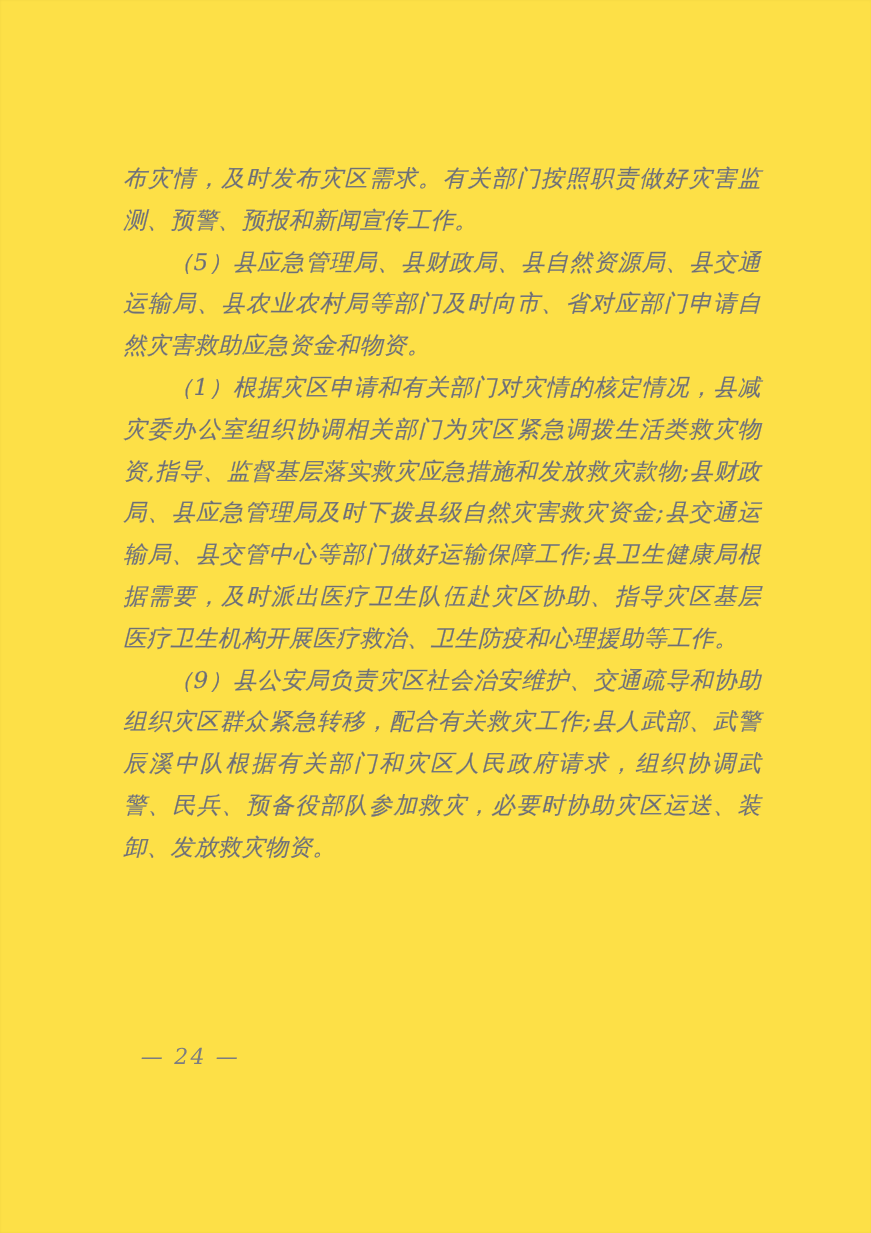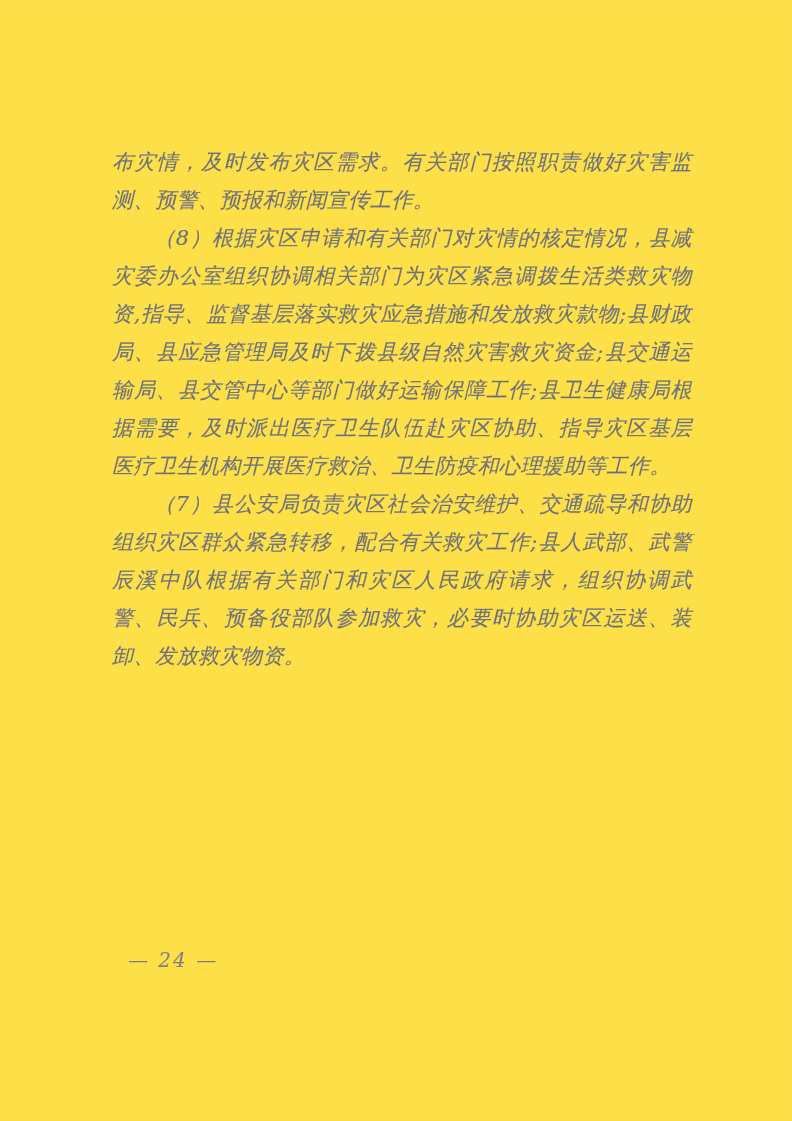--- a/index.html
+++ b/index.html
@@ -48,17 +48,18 @@
     font-family: "DejaVu Serif", "Liberation Serif", serif;
   }
 </style>
 </head>
 <body>
 
 <div class="page">
   <div class="doc-body">
 
   <p class="para">布灾情，及时发布灾区需求。有关部门按照职责做好灾害监测、预警、预报和新闻宣传工作。</p>
-      <p class="para indent">（8）根据灾区申请和有关部门对灾情的核定情况，县减灾委办公室组织协调相关部门为灾区紧急调拨生活类救灾物资,指导、监督基层落实救灾应急措施和发放救灾款物;县财政局、县应急管理局及时下拨县级自然灾害救灾资金;县交通运输局、县交管中心等部门做好运输保障工作;县卫生健康局根据需要，及时派出医疗卫生队伍赴灾区协助、指导灾区基层医疗卫生机构开展医疗救治、卫生防疫和心理援助等工作。</p>
-      <p class="para indent">（7）县公安局负责灾区社会治安维护、交通疏导和协助组织灾区群众紧急转移，配合有关救灾工作;县人武部、武警辰溪中队根据有关部门和灾区人民政府请求，组织协调武警、民兵、预备役部队参加救灾，必要时协助灾区运送、装卸、发放救灾物资。</p>
+      <p class="para indent">（5）县应急管理局、县财政局、县自然资源局、县交通运输局、县农业农村局等部门及时向市、省对应部门申请自然灾害救助应急资金和物资。</p>
+      <p class="para indent">（1）根据灾区申请和有关部门对灾情的核定情况，县减灾委办公室组织协调相关部门为灾区紧急调拨生活类救灾物资,指导、监督基层落实救灾应急措施和发放救灾款物;县财政局、县应急管理局及时下拨县级自然灾害救灾资金;县交通运输局、县交管中心等部门做好运输保障工作;县卫生健康局根据需要，及时派出医疗卫生队伍赴灾区协助、指导灾区基层医疗卫生机构开展医疗救治、卫生防疫和心理援助等工作。</p>
+      <p class="para indent">（9）县公安局负责灾区社会治安维护、交通疏导和协助组织灾区群众紧急转移，配合有关救灾工作;县人武部、武警辰溪中队根据有关部门和灾区人民政府请求，组织协调武警、民兵、预备役部队参加救灾，必要时协助灾区运送、装卸、发放救灾物资。</p>
     </div>
   <div class="page-number">— 24 —</div>
 </div>
 
 </body></html>

